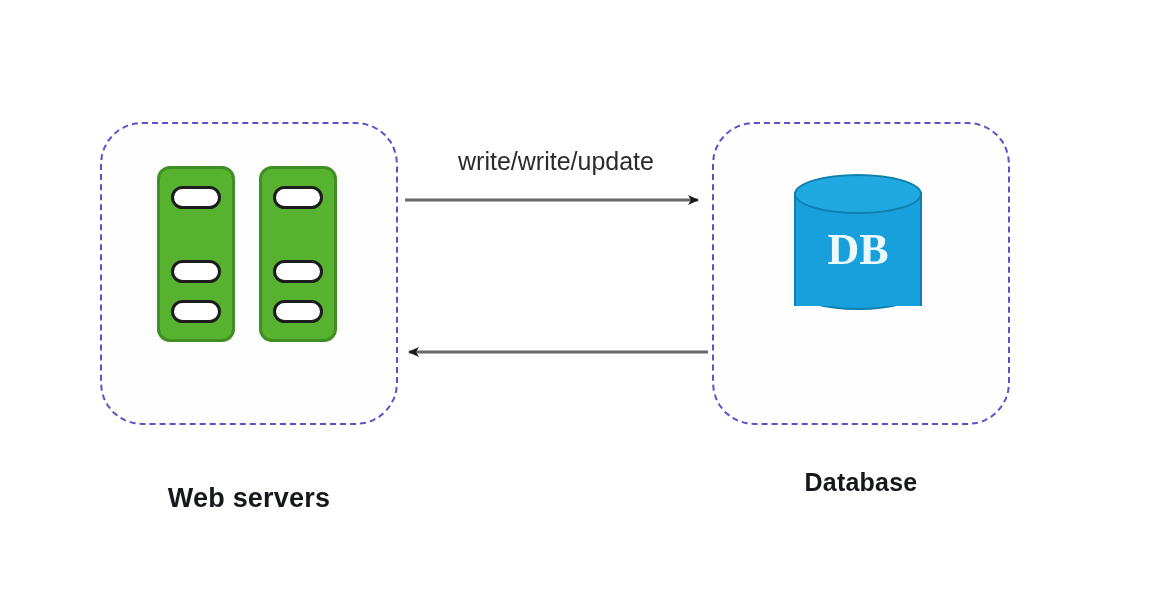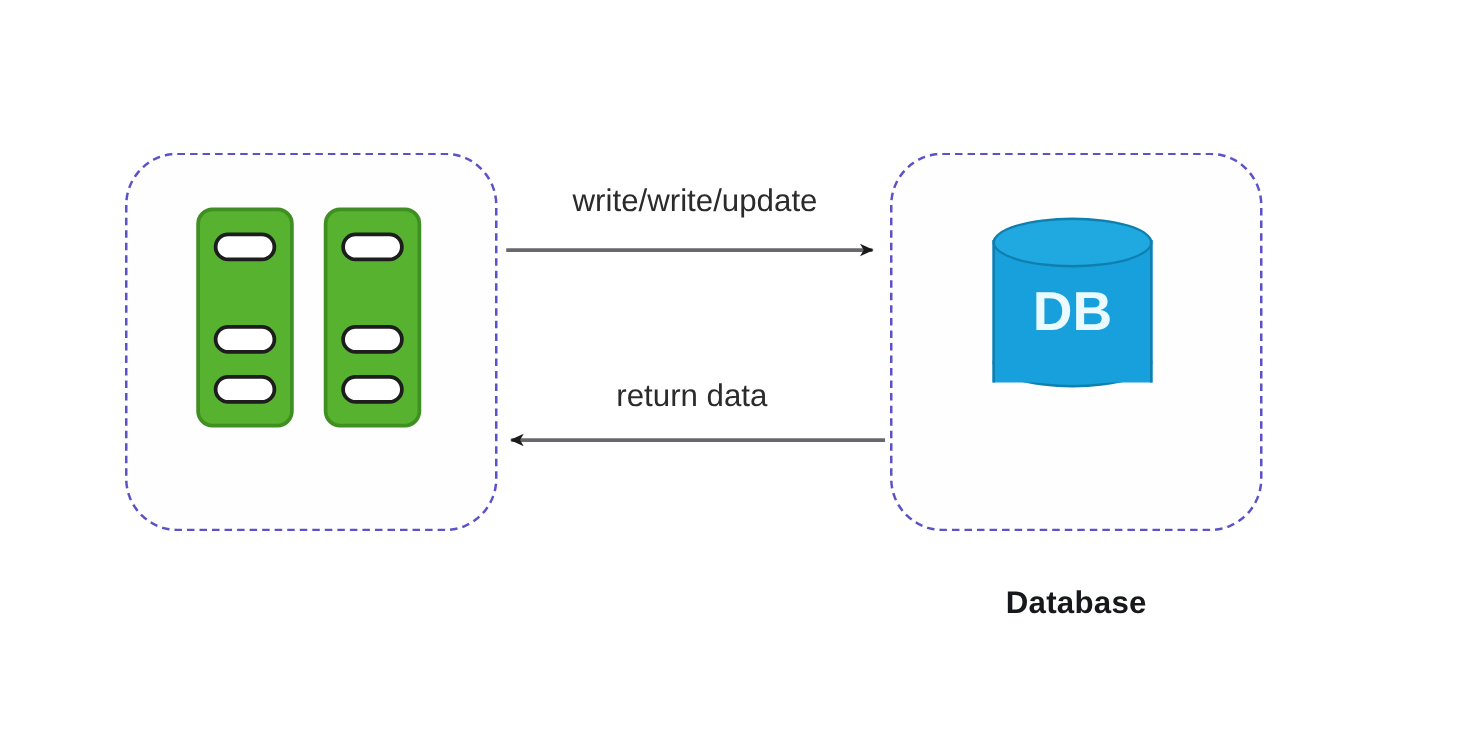--- a/index.html
+++ b/index.html
@@ -141,20 +141,21 @@
     position: absolute;
     left: 0;
     top: 54px;
     width: 128px;
     text-align: center;
     font-size: 44px;
     font-weight: bold;
     color: #eafaff;
     letter-spacing: 0px;
     line-height: 1;
+    font-family: Liberation Serif, serif;
   }
 
   
   .edge-svg {
     position: absolute;
     left: 0;
     top: 0;
     width: 1170px;
     height: 591px;
     overflow: visible;
@@ -189,20 +190,21 @@
         <span class="rack-slot s1"></span>
         <span class="rack-slot s2"></span>
         <span class="rack-slot s3"></span>
       </div>
       <div class="rack">
         <span class="rack-slot s1"></span>
         <span class="rack-slot s2"></span>
         <span class="rack-slot s3"></span>
       </div>
     </div>
+    <div class="node-label" id="label-web">Web servers</div>
   </div>
 
   <div class="group-box" id="group-db">
     <div class="cylinder">
       <div class="cyl-bottom"></div>
       <div class="cyl-body"></div>
       <div class="cyl-top"></div>
       <div class="cyl-text">DB</div>
     </div>
     <div class="node-label" id="label-db">Database</div>
@@ -218,15 +220,14 @@
       </marker>
     </defs>
 
     <line x1="405" y1="200" x2="698" y2="200" stroke="#67686b" stroke-width="3" marker-end="url(#arrow-right)"></line>
 
     <line x1="708" y1="352" x2="409" y2="352" stroke="#67686b" stroke-width="3" marker-end="url(#arrow-left)"></line>
   </svg>
 
   <div class="edge-label" id="label-rwu">write/write/update</div>
 
-  <div class="edge-label" id="label-return">return data</div>
 
 </div>
 
 </body></html>

